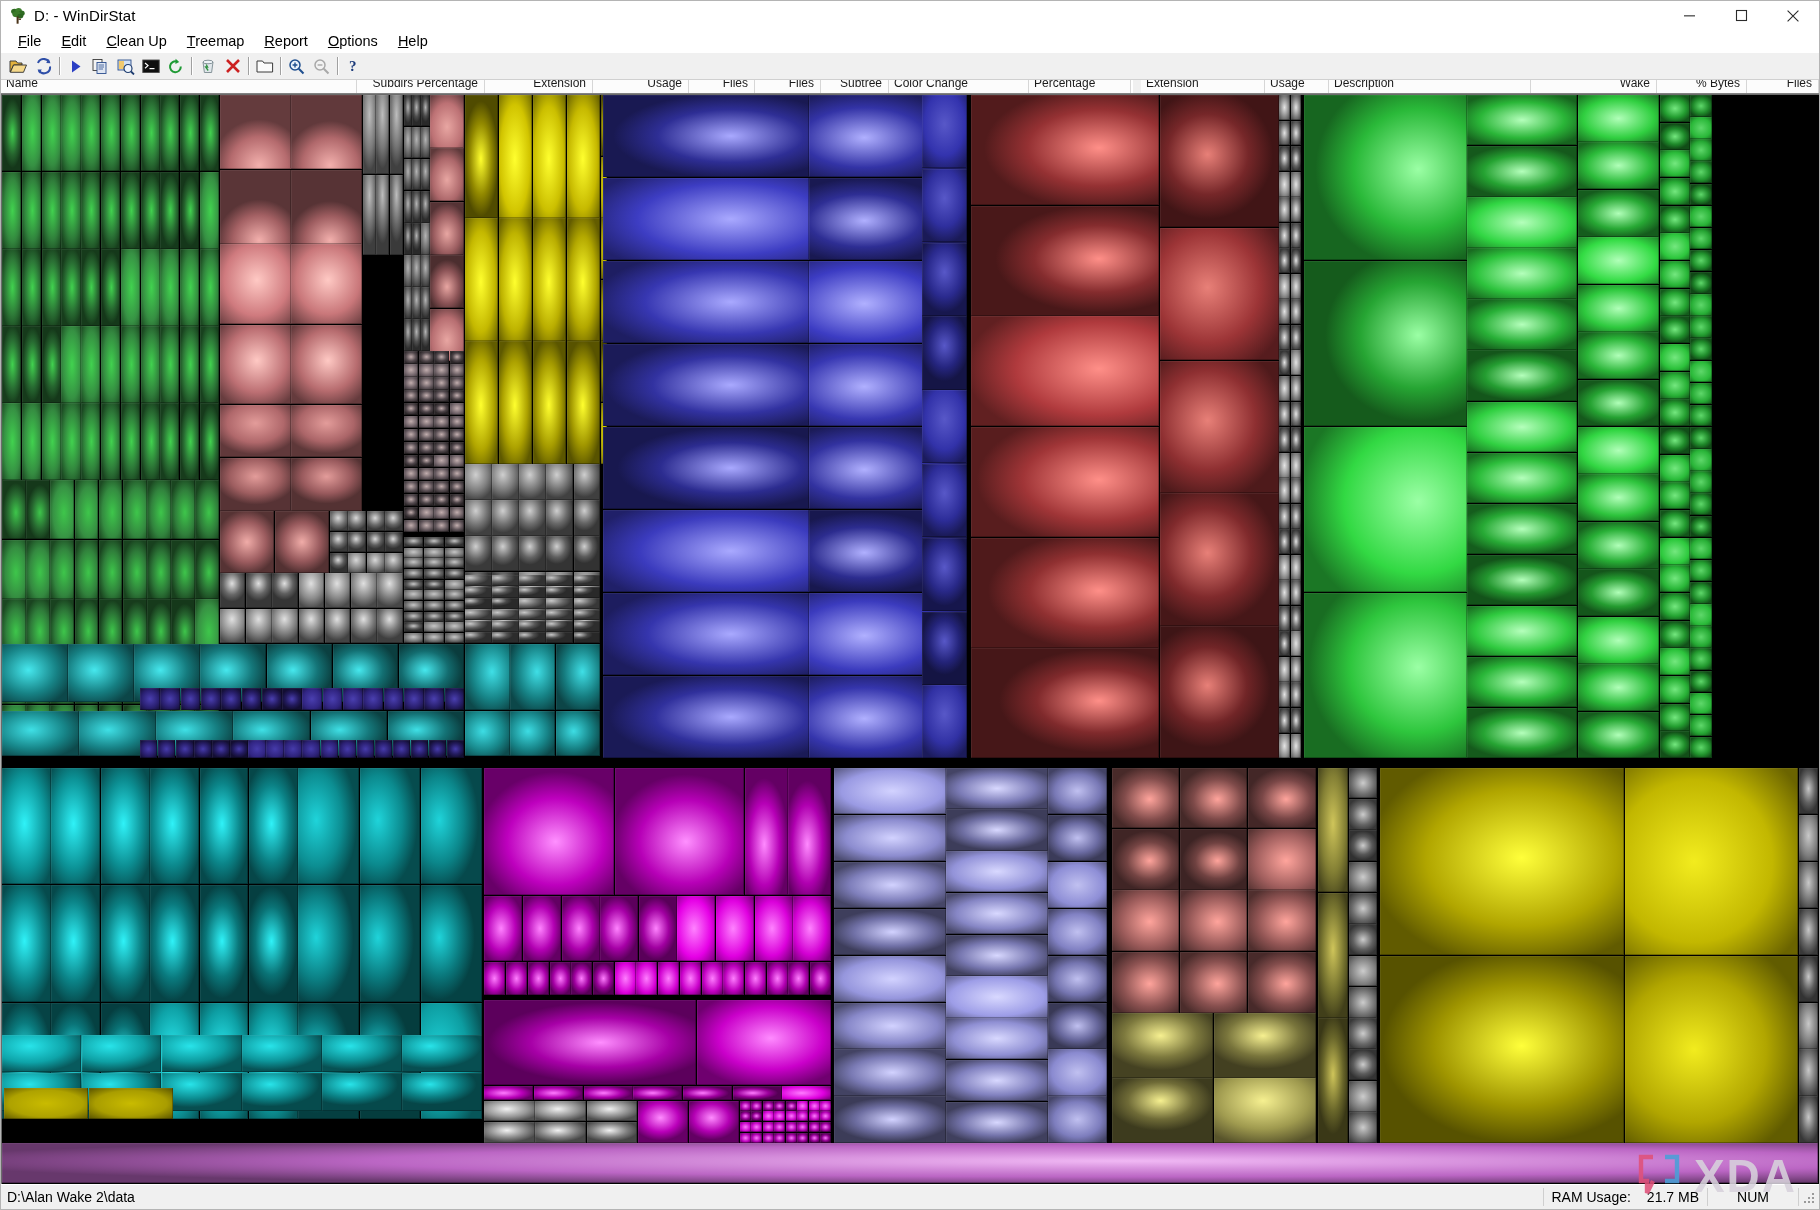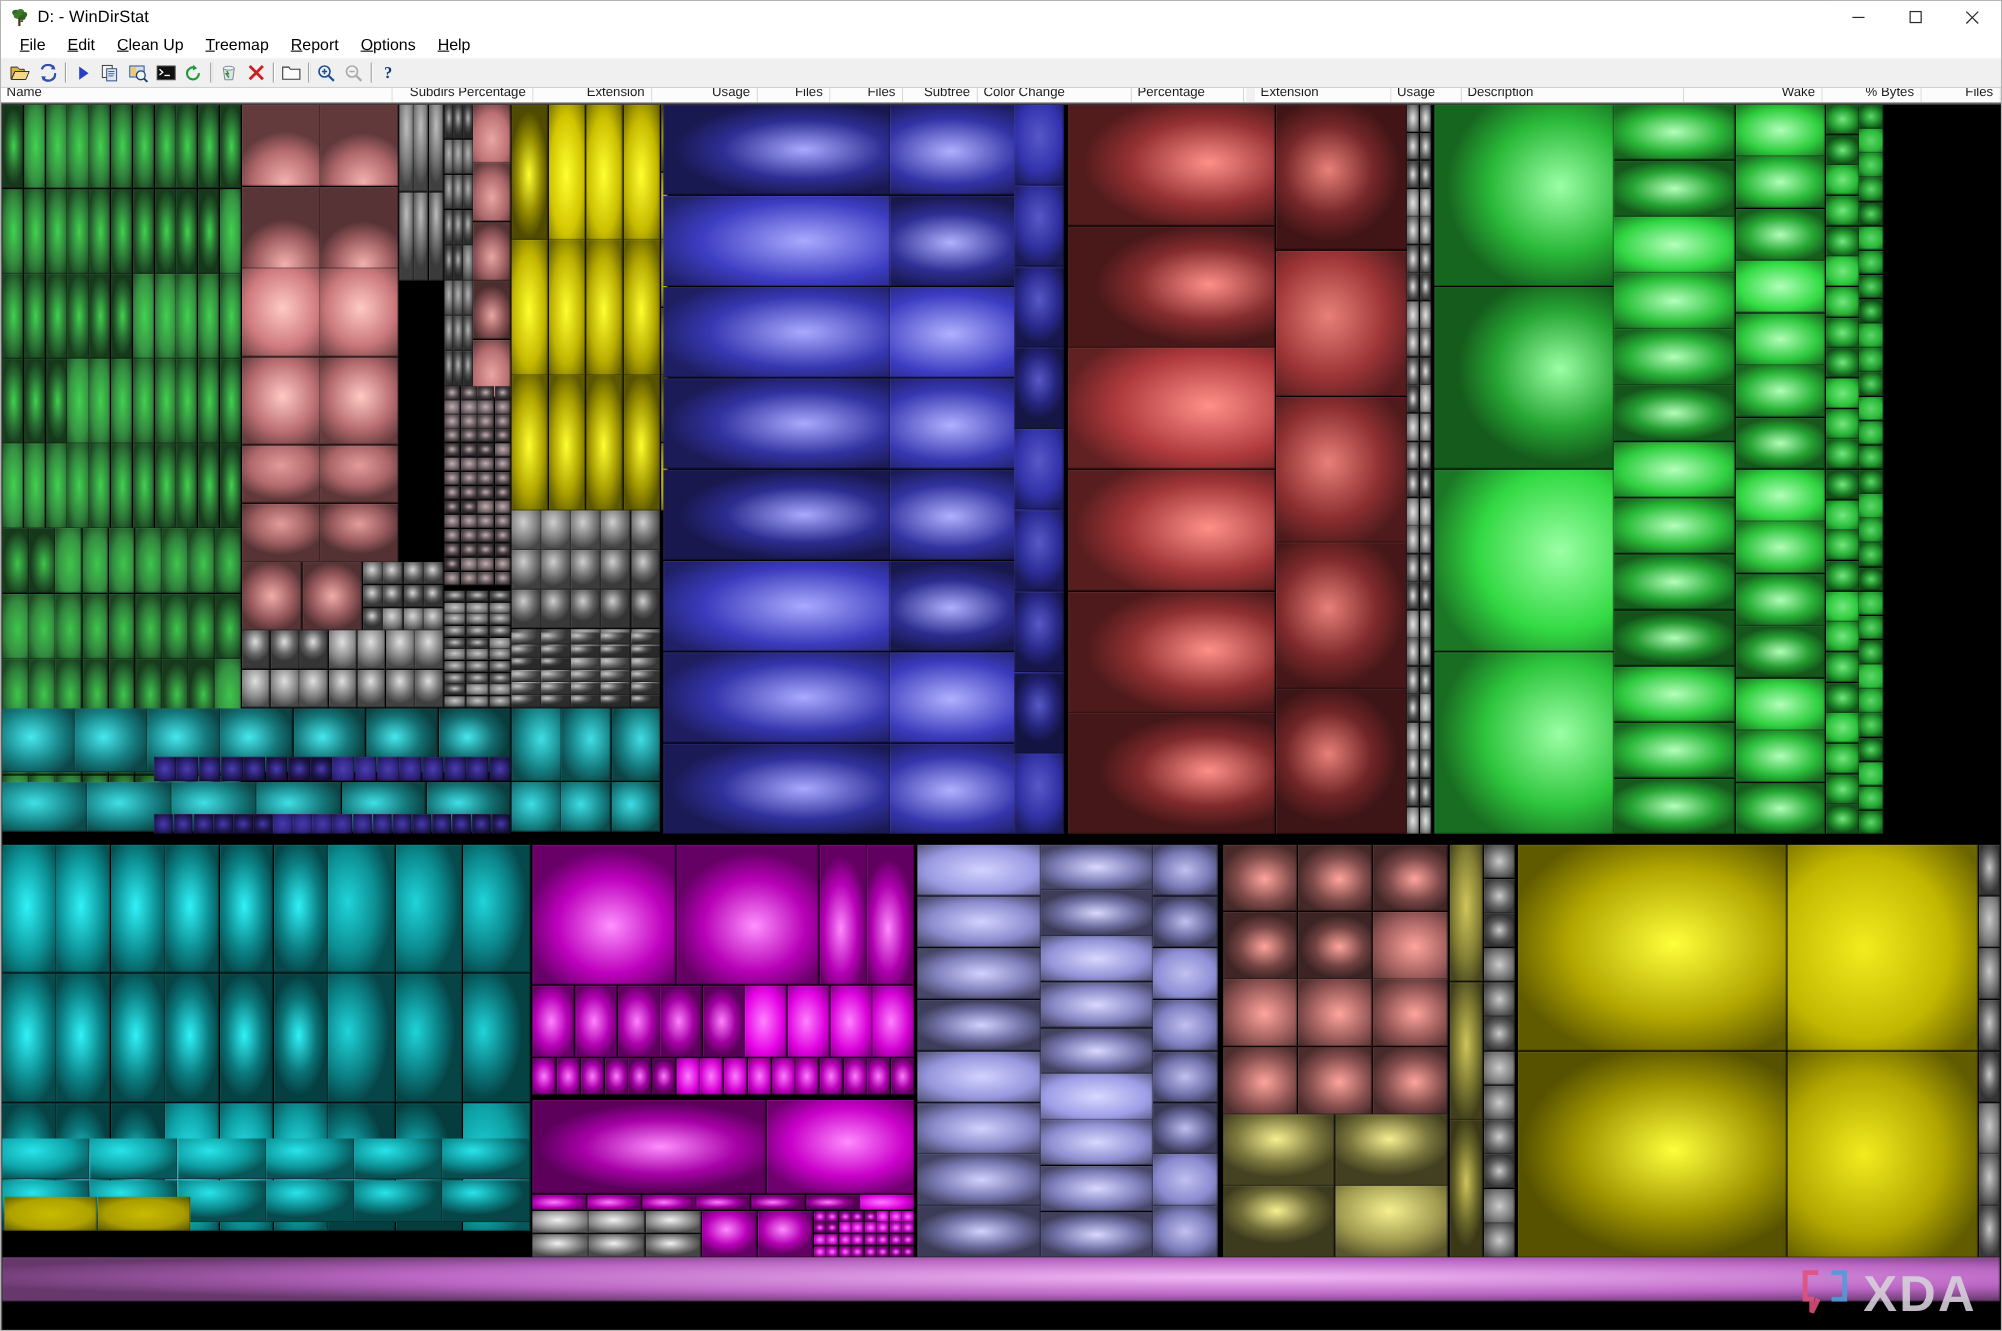--- a/index.html
+++ b/index.html
@@ -1076,20 +1076,40 @@
       <div class="tm-node" style="left: 1796.56px; top: 719.59px; width: 19.84px; height: 46.38px; background: radial-gradient(73% 70% at 50% 45%, rgb(200, 200, 200) 0%, rgb(126, 126, 126) 62%, rgb(69, 69, 69) 100%); box-shadow: rgba(0, 0, 0, 0.28) -1px -1px 0px inset, rgba(255, 255, 255, 0.06) 1px 1px 0px inset;"></div>
       <div class="tm-node" style="left: 1796.56px; top: 766.57px; width: 19.84px; height: 46.38px; background: radial-gradient(67% 63% at 50% 45%, rgb(200, 200, 200) 0%, rgb(115, 115, 115) 62%, rgb(63, 63, 63) 100%); box-shadow: rgba(0, 0, 0, 0.28) -1px -1px 0px inset, rgba(255, 255, 255, 0.06) 1px 1px 0px inset;"></div>
       <div class="tm-node" style="left: 1796.56px; top: 813.55px; width: 19.84px; height: 46.38px; background: radial-gradient(61% 56% at 50% 45%, rgb(200, 200, 200) 0%, rgb(104, 104, 104) 62%, rgb(57, 57, 57) 100%); box-shadow: rgba(0, 0, 0, 0.28) -1px -1px 0px inset, rgba(255, 255, 255, 0.06) 1px 1px 0px inset;"></div>
       <div class="tm-node" style="left: 1796.56px; top: 860.52px; width: 19.84px; height: 46.38px; background: radial-gradient(55% 49% at 50% 45%, rgb(200, 200, 200) 0%, rgb(92, 92, 92) 62%, rgb(51, 51, 51) 100%); box-shadow: rgba(0, 0, 0, 0.28) -1px -1px 0px inset, rgba(255, 255, 255, 0.06) 1px 1px 0px inset;"></div>
       <div class="tm-node" style="left: 1796.56px; top: 907.5px; width: 19.84px; height: 46.38px; background: radial-gradient(71% 68% at 50% 45%, rgb(200, 200, 200) 0%, rgb(123, 123, 123) 62%, rgb(67, 67, 67) 100%); box-shadow: rgba(0, 0, 0, 0.28) -1px -1px 0px inset, rgba(255, 255, 255, 0.06) 1px 1px 0px inset;"></div>
       <div class="tm-node" style="left: 1796.56px; top: 954.48px; width: 19.84px; height: 46.38px; background: radial-gradient(65% 61% at 50% 45%, rgb(200, 200, 200) 0%, rgb(111, 111, 111) 62%, rgb(61, 61, 61) 100%); box-shadow: rgba(0, 0, 0, 0.28) -1px -1px 0px inset, rgba(255, 255, 255, 0.06) 1px 1px 0px inset;"></div>
       <div class="tm-node" style="left: 1796.56px; top: 1001.45px; width: 19.84px; height: 46.38px; background: radial-gradient(59% 54% at 50% 45%, rgb(200, 200, 200) 0%, rgb(100, 100, 100) 62%, rgb(55, 55, 55) 100%); box-shadow: rgba(0, 0, 0, 0.28) -1px -1px 0px inset, rgba(255, 255, 255, 0.06) 1px 1px 0px inset;"></div>
       <div class="tm-node" style="left: 0px; top: 1048.43px; width: 1816.4px; height: 39.97px; background: radial-gradient(67% 64% at 62% 45%, rgb(240, 184, 244) 0%, rgb(187, 102, 196) 62%, rgb(103, 56, 108) 100%); box-shadow: rgba(0, 0, 0, 0.28) -1px -1px 0px inset, rgba(255, 255, 255, 0.06) 1px 1px 0px inset;"></div>
     </div>
 
+  <div class="statusbar">
+    <div class="sb-path">D:\Alan Wake 2\data</div>
+    <div class="sb-cell">
+      <span>RAM Usage:</span>
+      <span>21.7 MB</span>
+    </div>
+    <div class="sb-cell num">NUM</div>
+    <div class="sb-grip">
+      <svg width="18" height="18" viewBox="0 0 18 18">
+        <g fill="#9a9a9a">
+          <rect x="13" y="13" width="2" height="2"></rect>
+            <rect x="9" y="13" width="2" height="2"></rect>
+            <rect x="13" y="9" width="2" height="2"></rect>
+          <rect x="5" y="13" width="2" height="2"></rect>
+            <rect x="9" y="9" width="2" height="2"></rect>
+            <rect x="13" y="5" width="2" height="2"></rect>
+        </g>
+      </svg>
+    </div>
+  </div>
 
   <div class="xda">
     <svg width="50" height="50" viewBox="0 0 50 50">
       <path d="M18 6 L6 6 L6 30 L12 30 L12 42 L18 30 L18 30" fill="none" stroke="#e0517a" stroke-width="4.4" stroke-linejoin="miter"></path>
       <path d="M30 6 L42 6 L42 30 L30 30" fill="none" stroke="#4a9fd8" stroke-width="4.4" stroke-linejoin="miter"></path>
     </svg>
     <div class="xda-text">XDA</div>
   </div>
 
 </div>

